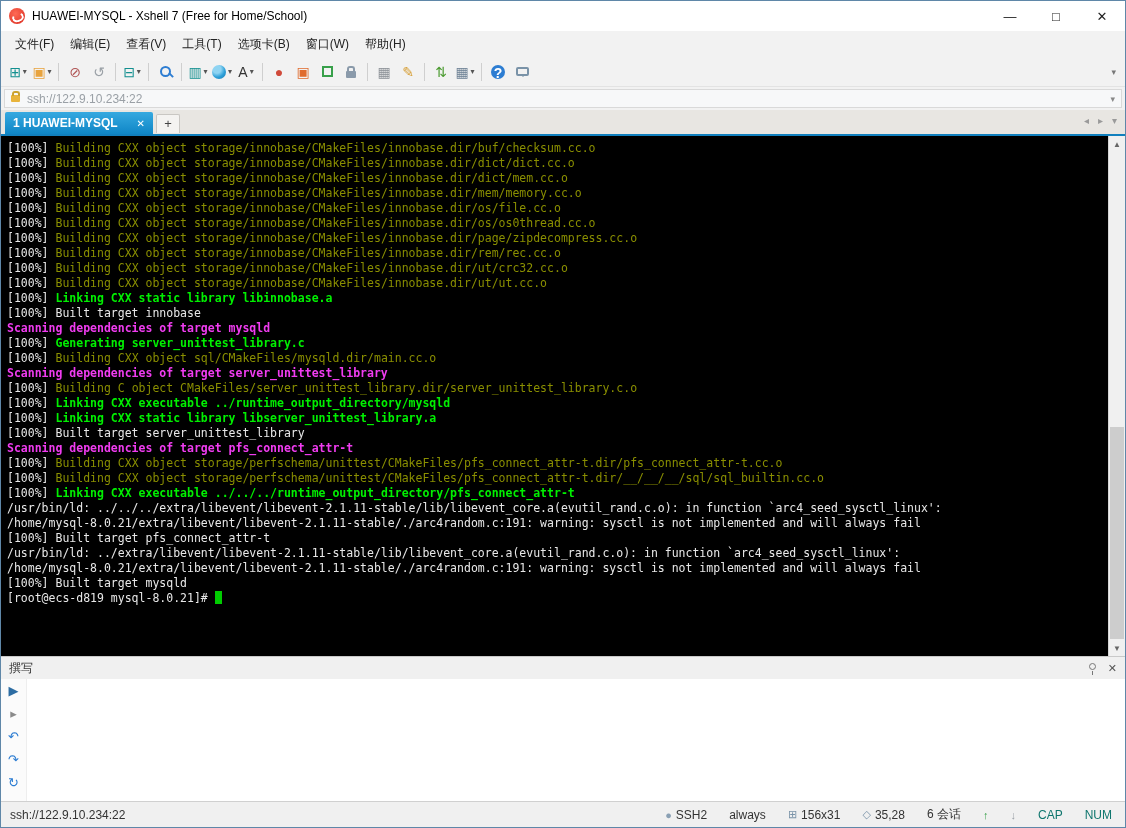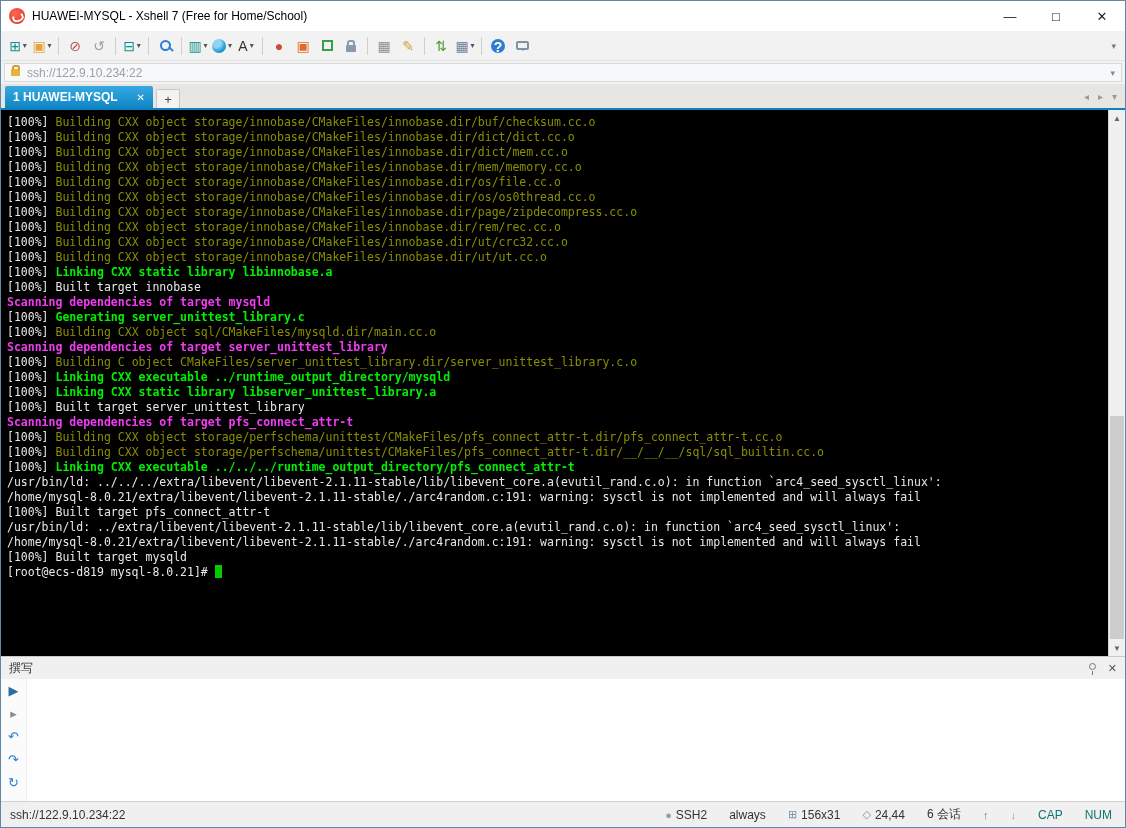--- a/index.html
+++ b/index.html
@@ -38,21 +38,21 @@
   .addressbar{height:23px;background:#f2f2f2;display:flex;align-items:center;padding:0 3px;flex:0 0 auto}
   .addr-field{flex:1;height:19px;background:#f7f8f9;border:1px solid #d9d9d9;display:flex;align-items:center;padding:0 6px;font-size:12px;color:#9aa0a6}
   .addr-lock{width:9px;height:7px;background:#e8b43c;border-radius:1px;position:relative;display:inline-block;margin-right:7px}
   .addr-lock::before{content:"";position:absolute;top:-4px;left:1px;width:4px;height:3px;border:2px solid #caa22f;border-bottom:none;border-radius:3px 3px 0 0}
   .addr-caret{margin-left:auto;color:#888;font-size:9px}
 
   .infobar{height:22px;background:#f2f2f2;display:flex;align-items:center;padding:0 7px;font-size:12px;color:#a8a8a8;flex:0 0 auto;border-bottom:1px solid #e0e0e0}
   .flag-icon{position:relative;width:2px;height:12px;background:#a33;display:inline-block;margin:0 8px 0 2px}
   .flag-icon::after{content:"";position:absolute;left:2px;top:0;width:9px;height:7px;background:#e04038}
 
-  .tabbar{height:26px;background:#e8e6e2;display:flex;align-items:flex-end;padding:2px 4px 0;flex:0 0 auto;border-bottom:2px solid #1180be}
+  .tabbar{height:26px;background:#e8e6e2;display:flex;align-items:center;padding:2px 4px 0;flex:0 0 auto;border-bottom:2px solid #1180be}
   .tab-active{height:22px;min-width:148px;background:linear-gradient(#36a9e0,#0f86c6);color:#fff;font-weight:bold;font-size:12px;display:flex;align-items:center;padding:0 8px;border-radius:2px 2px 0 0;cursor:default}
   .tab-close{margin-left:auto;font-size:10px;font-weight:normal;padding-left:14px}
   .tab-new{width:24px;height:19px;margin:0 0 0 3px;background:#f4f3f1;border:1px solid #c9c7c3;border-bottom:none;display:flex;align-items:center;justify-content:center;font-size:13px;color:#444;border-radius:2px 2px 0 0}
   .tab-nav{margin-left:auto;display:flex;align-items:center;gap:9px;color:#9a9a9a;font-size:10px;padding:0 4px 6px}
 
   .terminal{flex:1 1 auto;background:#000;position:relative;overflow:hidden}
   .term-lines{position:absolute;top:0;left:0;right:17px;bottom:0;padding:5px 0 0 6px;font-family:"DejaVu Sans Mono",monospace;font-size:11.5px;line-height:15px;white-space:pre}
   .tline{height:15px}
   .cursor{display:inline-block;width:7px;height:13px;background:#00cc00;vertical-align:-2px}
   .vscrollbar{position:absolute;top:0;right:0;bottom:0;width:17px;background:#f0f0f0;border-left:1px solid #d5d5d5}
@@ -85,20 +85,29 @@
   <div class="titlebar" data-name="title-bar">
     <span class="logo-icon" data-name="xshell-logo-icon"></span>
     <span class="title-text" data-name="window-title">HUAWEI-MYSQL - Xshell 7 (Free for Home/School)</span>
     <div class="win-controls" data-name="window-controls">
       <span class="win-btn" data-name="minimize-button">—</span>
       <span class="win-btn" data-name="maximize-button">□</span>
       <span class="win-btn" data-name="close-button">✕</span>
     </div>
   </div>
 
+  <div class="menubar" data-name="menu-bar">
+      <span class="menu-item" data-name="menu-item">文件(F)</span>
+      <span class="menu-item" data-name="menu-item">编辑(E)</span>
+      <span class="menu-item" data-name="menu-item">查看(V)</span>
+      <span class="menu-item" data-name="menu-item">工具(T)</span>
+      <span class="menu-item" data-name="menu-item">选项卡(B)</span>
+      <span class="menu-item" data-name="menu-item">窗口(W)</span>
+      <span class="menu-item" data-name="menu-item">帮助(H)</span>
+    </div>
 
   <div class="toolbar" data-name="toolbar">
     <span class="tbtn" data-name="new-session-button">
         <span class="glyph" data-name="new-session-icon" style="color: rgb(18, 143, 143);">⊞</span>
         <span class="caret" data-name="dropdown-caret-icon">▾</span>
       </span>
       <span class="tbtn" data-name="open-folder-button">
         <span class="glyph" data-name="open-folder-icon" style="color: rgb(232, 163, 61);">▣</span>
         <span class="caret" data-name="dropdown-caret-icon">▾</span>
       </span>
@@ -230,21 +239,21 @@
         </span>
         <span class="sitem" data-name="terminal-type-indicator">
           <span data-name="terminal-type-indicator-label">always</span>
         </span>
         <span class="sitem" data-name="terminal-size-indicator">
           <span class="sglyph" data-name="terminal-size-indicator-icon" style="color: rgb(122, 147, 168);">⊞</span>
           <span data-name="terminal-size-indicator-label">156x31</span>
         </span>
         <span class="sitem" data-name="cursor-position-indicator">
           <span class="sglyph" data-name="cursor-position-indicator-icon" style="color: rgb(122, 147, 168);">◇</span>
-          <span data-name="cursor-position-indicator-label">24,44</span>
+          <span data-name="cursor-position-indicator-label">35,28</span>
         </span>
         <span class="sitem" data-name="session-count-indicator">
           <span data-name="session-count-indicator-label">6 会话</span>
         </span>
         <span class="sitem" data-name="status-up-arrow">
           <span class="sglyph" data-name="status-up-arrow-icon" style="color: rgb(56, 160, 74);">↑</span>
         </span>
         <span class="sitem" data-name="status-down-arrow">
           <span class="sglyph" data-name="status-down-arrow-icon" style="color: rgb(154, 160, 166);">↓</span>
         </span>

